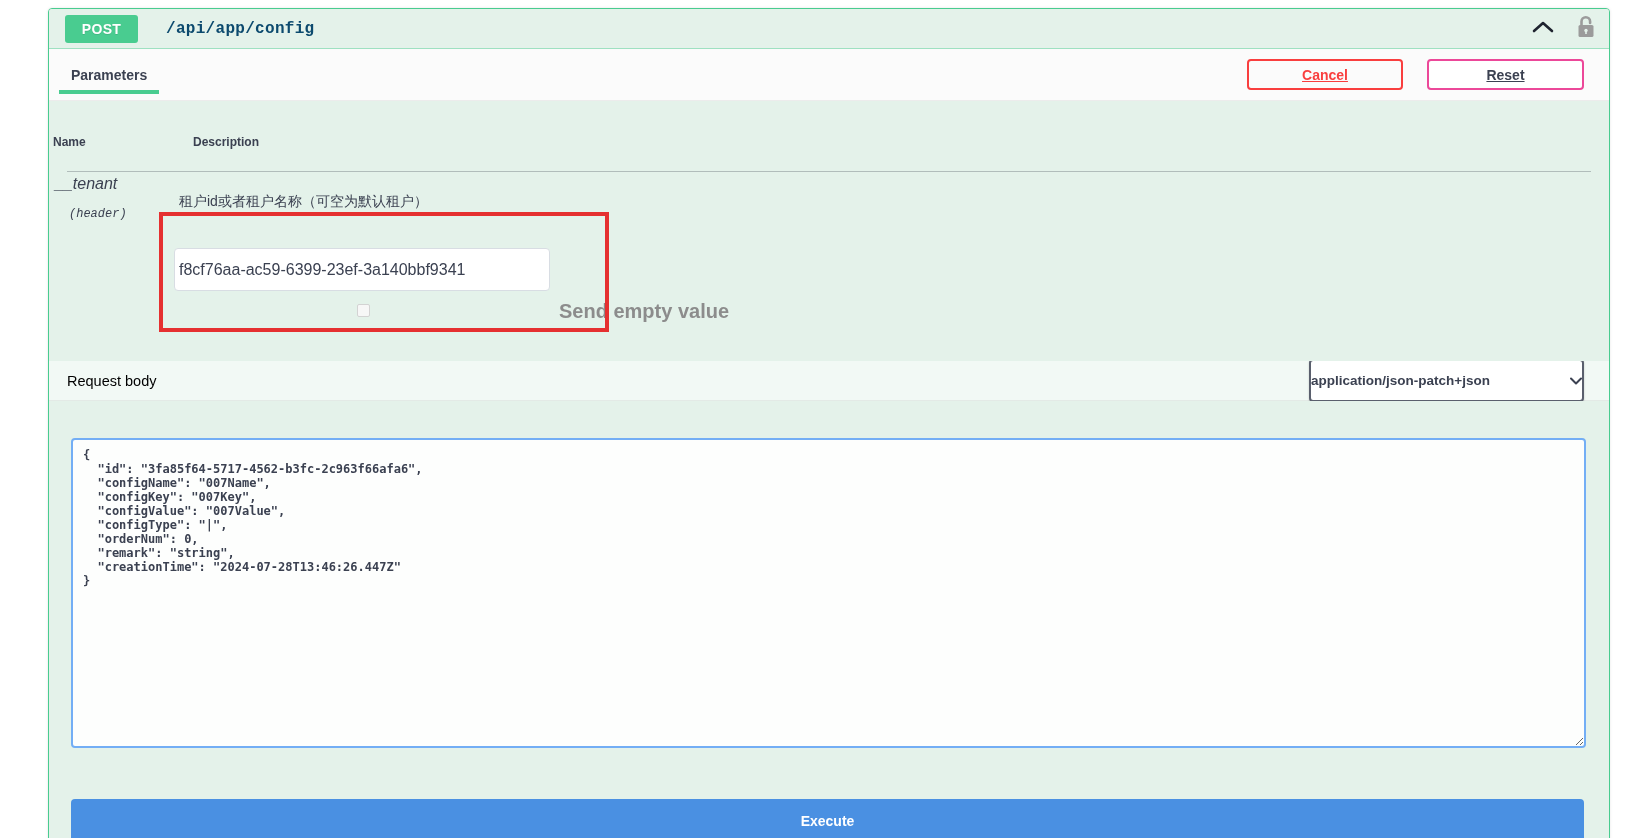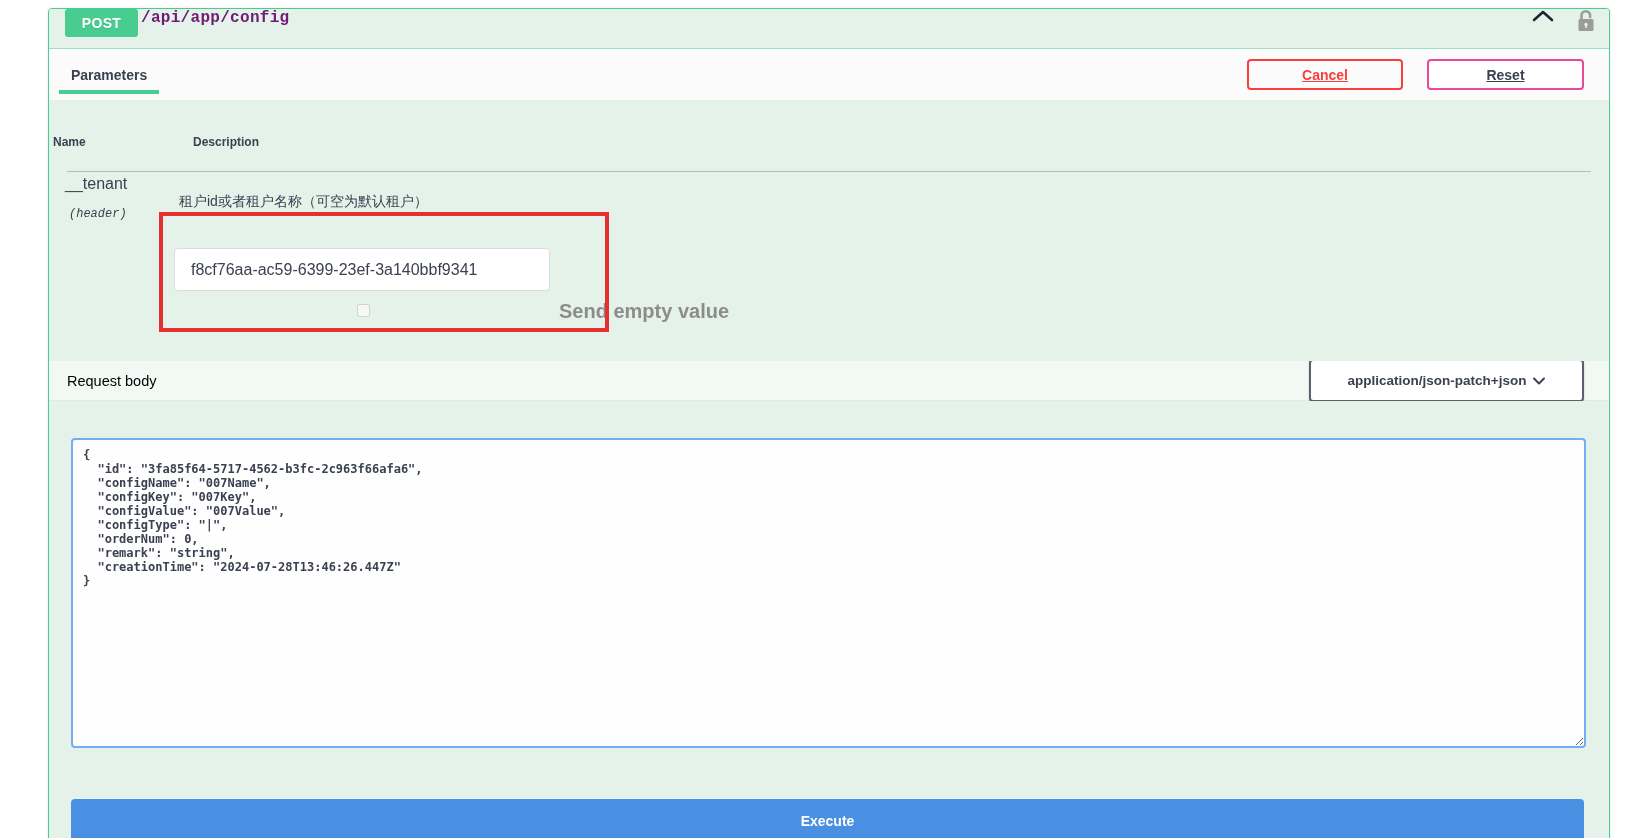--- a/index.html
+++ b/index.html
@@ -5,28 +5,28 @@
   * { margin:0; padding:0; box-sizing:border-box; }
   html,body { width:1650px; height:838px; background:#ffffff; overflow:hidden;
     font-family:"Liberation Sans", sans-serif; }
   .page { position:relative; width:1650px; height:838px; background:#ffffff; }
 
   .opblock { position:absolute; left:48px; top:8px; width:1562px; height:880px;
     border:1px solid #49cc90; border-radius:4px; background:#e4f2ea;
     box-shadow:0 0 3px rgba(0,0,0,.10); overflow:hidden; }
 
   
-  .op-header { height:40px; display:flex; align-items:flex-start;
+  .op-header { height:40px; display:flex; align-items:center;
     padding:0 12px 0 16px; background:#e4f2ea;
     border-bottom:1px solid rgba(73,204,144,.45); }
   .method-badge { background:#49cc90; color:#fff; font-weight:700; font-size:14px;
     padding:6px 0; width:73px; text-align:center; border-radius:3px;
     text-shadow:0 1px 0 rgba(0,0,0,.1); letter-spacing:.3px; }
-  .op-path { margin-left:3px; font-family:"Liberation Mono","DejaVu Sans Mono",monospace;
-    font-size:16px; font-weight:700; color:#701a75; letter-spacing:.3px; }
+  .op-path { margin-left:28px; font-family:"Liberation Mono","DejaVu Sans Mono",monospace;
+    font-size:16px; font-weight:700; color:#0c4a6e; letter-spacing:.3px; }
   .hdr-spacer { flex:1; }
   .icon-btn { background:none; border:none; cursor:pointer; display:flex; align-items:center; }
   .collapse-btn { margin-right:20px; }
 
   
   .tab-row { height:52px; background:#fbfbfb; display:flex; align-items:center;
     padding:0 25px 0 10px; border-bottom:1px solid #ececec; }
   .tab-item { height:39px; display:flex; align-items:center; padding:4px 12px 0 12px;
     border-bottom:4px solid #49cc90; font-size:14px; font-weight:700; color:#3b4151;
     cursor:pointer; }
@@ -35,42 +35,42 @@
   .btn-cancel { margin-left:auto; width:156px; border:2px solid #f93e3e; color:#f93e3e; }
   .btn-reset  { margin-left:24px; width:157px; border:2px solid #ec4899; color:#3b4151;
     background:#fff; }
 
   
   .params-section { position:relative; height:260px; background:#e4f2ea; }
   .col-head { position:absolute; top:34px; font-size:12px; font-weight:700; color:#3b4151; }
   .col-head.name { left:4px; } .col-head.desc { left:144px; }
   .cols-divider { position:absolute; left:18px; right:18px; top:70px;
     border-top:1px solid rgba(59,65,81,.30); }
-  .param-name { position:absolute; left:16px; top:74px; font-size:16px; color:#3b4151; }
+  .param-name { position:absolute; left:6px; top:74px; font-size:16px; color:#3b4151;font-style:italic; }
   .param-in { position:absolute; left:20px; top:106px; font-size:12px; font-style:italic;
     font-family:"Liberation Mono","DejaVu Sans Mono",monospace; color:#3b4151; }
   .param-desc { position:absolute; left:130px; top:92px; font-size:14px; color:#3b4151; }
   .param-input { position:absolute; left:125px; top:147px; width:376px; height:43px;
-    border:1px solid #d8dde3; border-radius:4px; background:#fff; padding:0 16px;
+    border:1px solid #d8dde3; border-radius:4px; background:#fff; padding:0 4px;
     font-size:16px; color:#3b4151; font-family:"Liberation Sans",sans-serif; }
   .param-checkbox { position:absolute; left:308px; top:203px; width:13px; height:13px;
     appearance:none; -webkit-appearance:none; border:1px solid #d3d3d3; background:#f7f7f7;
     border-radius:2px; cursor:pointer; }
   .send-empty { position:absolute; left:510px; top:199px; font-size:20px; font-weight:700;
     color:#8c8c8c; }
   .annotation-rect { position:absolute; left:110px; top:111px; width:450px; height:120px;
     border:4px solid #e53030; background:transparent; pointer-events:none; z-index:5; }
 
   
   .reqbody-header { height:40px; background:#f2f9f5; display:flex; align-items:center;
     padding:0 25px 0 18px; border-bottom:1px solid rgba(0,0,0,.06); }
   .reqbody-label { font-size:14.5px; color:#000000; }
   .media-select { margin-left:auto; width:275px; height:43px; background:#fff;
     border:2px solid #5a5f6d; border-radius:4px; display:flex; align-items:center;
-    justify-content:center; gap:7px; font-size:13.5px; font-weight:700; color:#3b4151;
+    justify-content:space-between; gap:7px; font-size:13.5px; font-weight:700; color:#3b4151;
     box-shadow:0 1px 2px rgba(0,0,0,.22); cursor:pointer; }
 
   
   .reqbody-content { position:relative; height:398px; background:#e4f2ea; }
   .body-textarea { position:absolute; left:22px; top:37px; width:1515px; height:310px;
     border:2px solid #73aef5; border-radius:4px; background:#fdfefd;
     font-family:"DejaVu Sans Mono","Liberation Mono",monospace; font-size:12px;
     font-weight:700; color:#3b4151; line-height:14px; padding:8px 10px;
     resize:both; outline:none; white-space:pre; }
 

